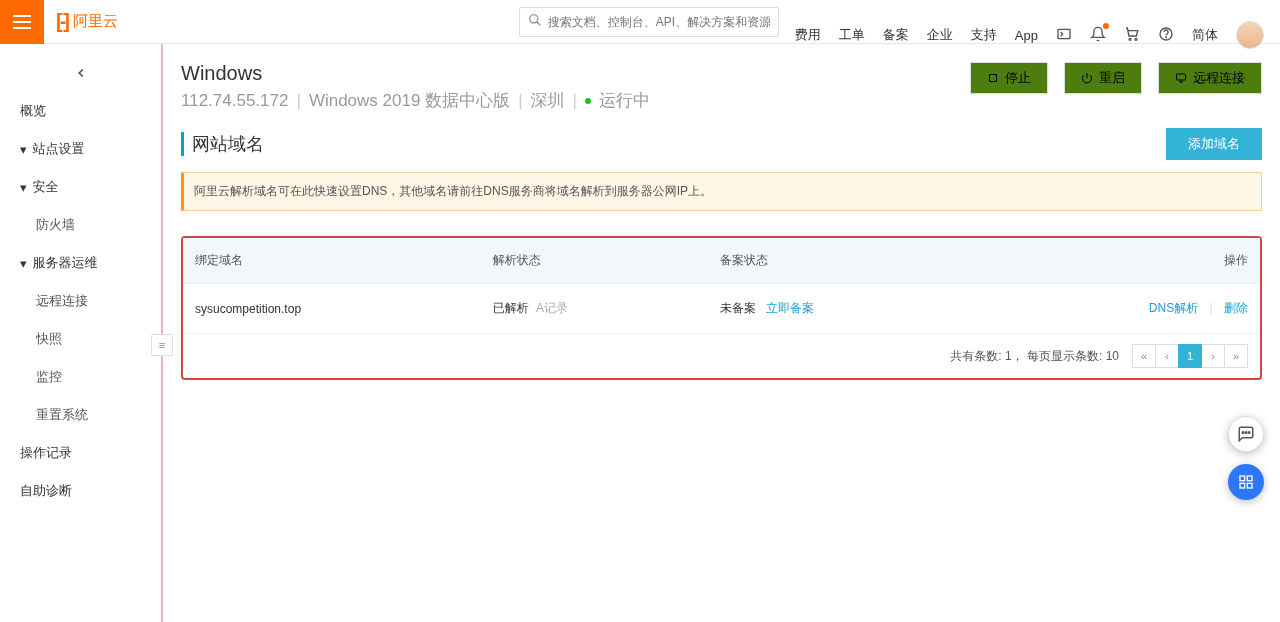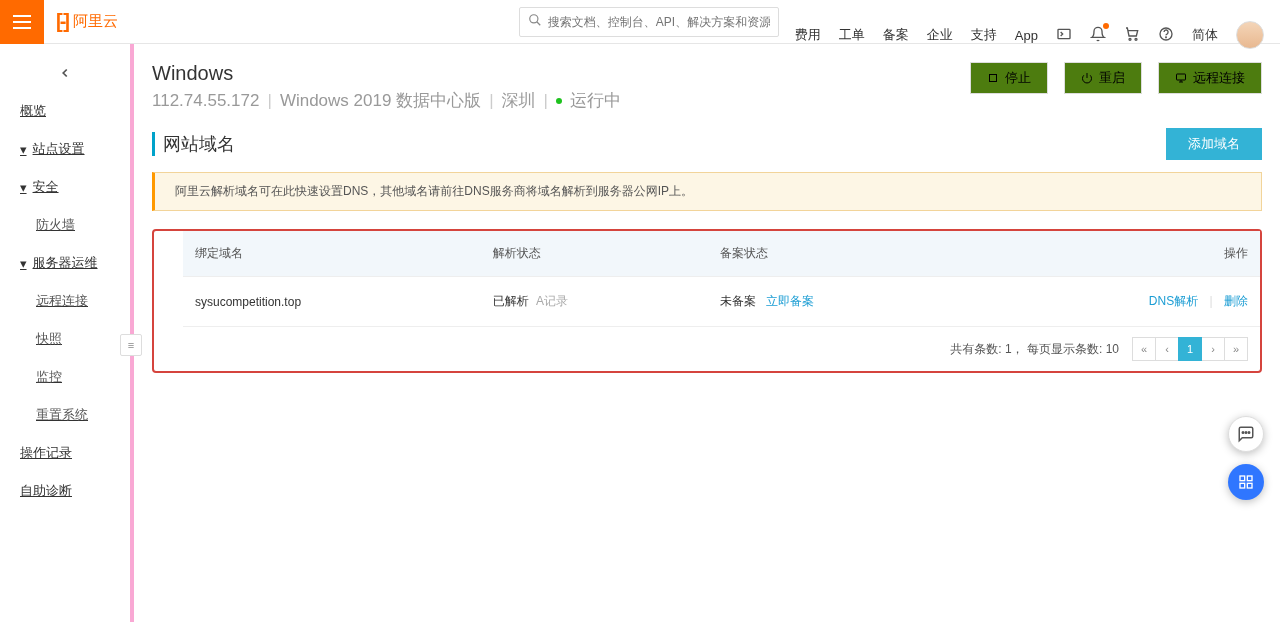--- a/index.html
+++ b/index.html
@@ -17,44 +17,44 @@
     .topbar-search input { border: none; outline: none; flex: 1; font-size: 12px; color: #0f172a; background: transparent; }
     .search-icon { color: #888; margin-right: 6px; }
     .topbar-links { display: flex; align-items: center; gap: 18px; padding-right: 16px; margin-top: 27px; }
     .topbar-links a { color: #333; text-decoration: none; font-size: 13px; cursor: pointer; }
     .topbar-icon { color: #555; cursor: pointer; position: relative; }
     .bell-dot { position: absolute; top: -3px; right: -3px; width: 6px; height: 6px; background: #ff6a00; border-radius: 50%; }
     .avatar { width: 28px; height: 28px; border-radius: 50%; background: linear-gradient(#f4d5b8, #e8b890); border: 1px solid #ddd; }
 
     
     .layout { display: flex; height: calc(100vh - 44px); }
-    .sidebar { width: 134px; border-right: 4px solid #f9a8d4; padding-top: 14px; position: relative; text-decoration: underline; }
+    .sidebar { width: 163px; border-right: 2px solid #f9a8d4; padding-top: 14px; position: relative; }
     .sidebar-back { display: flex; justify-content: center; padding: 8px 0 12px; }
     .sb-item { padding: 10px 20px; font-size: 13px; color: #333; cursor: pointer; display: flex; align-items: center; }
     .sb-child { padding-left: 36px; color: #555; }
     .sb-caret { margin-right: 6px; color: #333; }
     .sb-toggle { position: absolute; right: -12px; top: 290px; width: 22px; height: 22px; border: 1px solid #ddd; background: #fff; border-radius: 2px; display: flex; align-items: center; justify-content: center; cursor: pointer; font-size: 11px; color: #888; }
 
     
     .main { flex: 1; padding: 18px 18px 18px 18px; overflow: auto; }
     .page-head { display: flex; justify-content: space-between; align-items: flex-start; margin-bottom: 16px; }
     .page-title { font-size: 20px; font-weight: 500; color: #333; margin-bottom: 4px; }
     .page-sub { font-size: 17px; color: #999; display: flex; align-items: center; gap: 8px; }
     .sep { color: #ccc; }
     .status-dot { width: 6px; height: 6px; border-radius: 50%; background: #1ec21e; display: inline-block; }
     .page-actions { display: flex; gap: 16px; }
     .btn { height: 32px; padding: 0 16px; border: 1px solid #ddd; background: #4d7c0f; display: inline-flex; align-items: center; gap: 6px; font-size: 13px; cursor: pointer; border-radius: 1px; }
 
     .section-title-row { display: flex; justify-content: space-between; align-items: center; margin-bottom: 12px; }
     .section-title { font-size: 18px; font-weight: 500; border-left: 3px solid #00a2ca; padding-left: 8px; }
     .btn-primary { background: #33b3d6; color: #fff; border: none; height: 32px; padding: 0 22px; font-size: 13px; cursor: pointer; }
 
-    .tip { border: 1px solid #f2d49a; background: #fdf6e5; border-left: 3px solid #ff9900; padding: 10px 20px; font-size: 12px; color: #555; margin-bottom: 18px; }
-
-    .table-zone { border: 2px solid #d5443d; border-radius: 4px; position: relative; padding-left: 29px; }
+    .tip { border: 1px solid #f2d49a; background: #fdf6e5; border-left: 3px solid #ff9900; padding: 10px 10px; font-size: 12px; color: #555; margin-bottom: 25px; }
+
+    .table-zone { border: 2px solid #d5443d; border-radius: 4px; position: relative; }
     .table { width: 100%; border-collapse: collapse; }
     .table thead th { background: #f2f7fb; text-align: left; font-weight: normal; color: #555; font-size: 12px; padding: 14px 12px; }
     .table thead th.right { text-align: right; }
     .table tbody td { padding: 16px 12px; font-size: 12px; color: #333; border-top: 1px solid #eee; }
     .table tbody td.right { text-align: right; }
     .muted { color: #aaa; margin-left: 4px; }
     .link { color: #1b9dd4; cursor: pointer; }
     .linksep { color: #ddd; margin: 0 8px; }
 
     .table-foot { display: flex; justify-content: flex-end; align-items: center; padding: 10px 12px; font-size: 12px; color: #555; gap: 14px; border-top: 1px solid #eee; }

